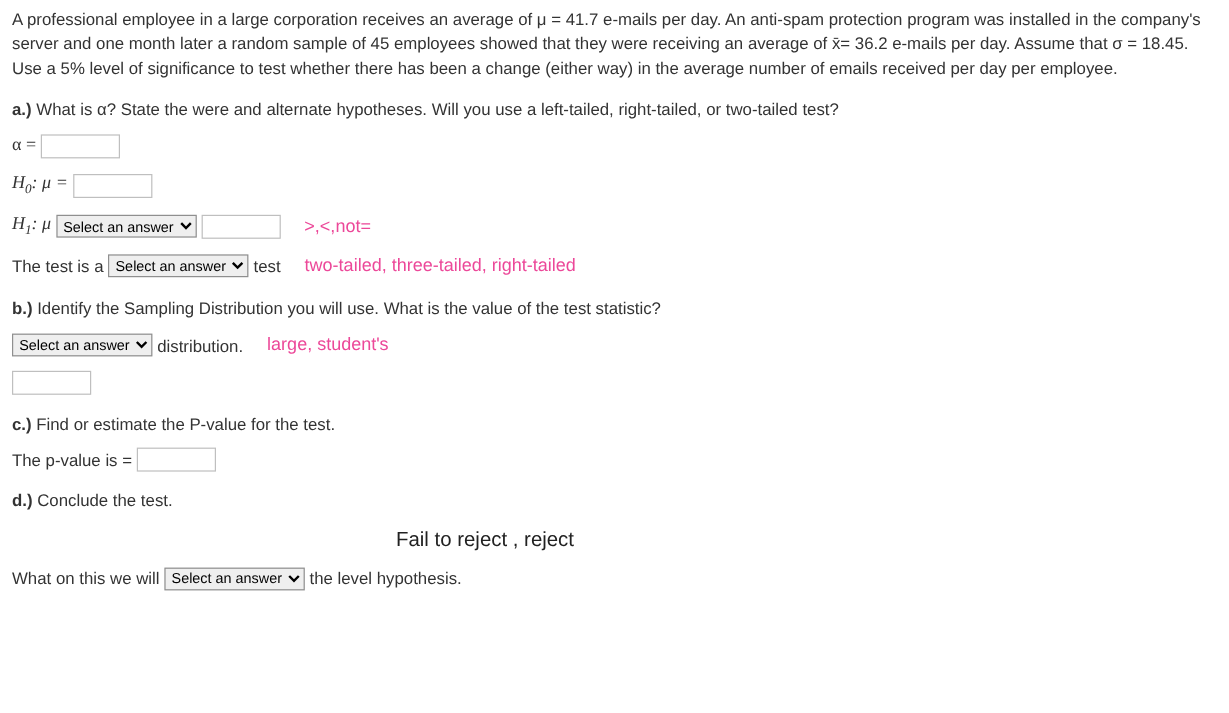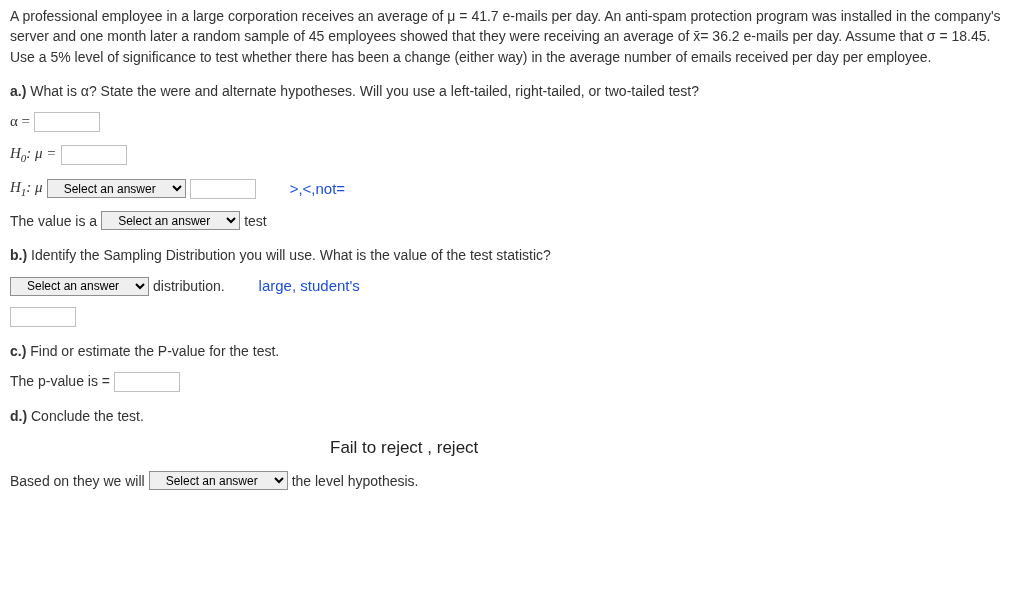--- a/index.html
+++ b/index.html
@@ -21,30 +21,30 @@
     width: 60px;
     font-size: 13px;
     padding: 0 2px;
     background: #ffffff;
   }
   select.answer-select {
     border: 1px solid #8f8f8f;
     font-size: 12px;
     height: 19px;
     background: #efefef;
-    padding: 0 12px;
+    padding: 0 1px;
   }
   .italic { font-style: italic; font-family: "Times New Roman", serif; font-size: 15px; }
   .italic-serif { font-family: "Times New Roman", serif; font-size: 15px; }
   .sub { vertical-align: sub; font-size: 11px; }
   .hint {
     font-family: Verdana, Geneva, sans-serif;
     font-size: 15px;
-    color: #1d4ed8;
-    margin-left: 30px;
+    color: #ec4899;
+    margin-left: 16px;
   }
   .hint-block {
     font-family: Verdana, Geneva, sans-serif;
     font-size: 17px;
     color: #222222;
     margin-left: 320px;
     margin-top: 4px;
     margin-bottom: 6px;
   }
 </style>
@@ -70,25 +70,26 @@
 <div class="line">
   <span class="italic"><span>H</span><span class="sub">1</span><span>: μ </span></span>
   <select class="answer-select">
     <option>Select an answer</option>
   </select>
   <input class="text-field" type="text" style="">
   <span class="hint">&gt;,&lt;,not=</span>
 </div>
 
 <div class="line">
-  <span>The value is a </span>
+  <span>The test is a </span>
   <select class="answer-select">
     <option>Select an answer</option>
   </select>
   <span> test</span>
+  <span class="hint">two-tailed, three-tailed, right-tailed</span>
 </div>
 
 <div class="block">
   <span class="part-label">b.)</span><span> Identify the Sampling Distribution you will use. What is the value of the test statistic?</span>
 </div>
 
 <div class="line">
   <select class="answer-select">
     <option>Select an answer</option>
   </select>
@@ -109,18 +110,18 @@
   <input class="text-field" type="text" style="">
 </div>
 
 <div class="block">
   <span class="part-label">d.)</span><span> Conclude the test.</span>
 </div>
 
 <div class="hint-block">Fail to reject , reject</div>
 
 <div class="line">
-  <span>Based on they we will </span>
+  <span>What on this we will </span>
   <select class="answer-select">
     <option>Select an answer</option>
   </select>
   <span> the level hypothesis.</span>
 </div>
 
 </body></html>

